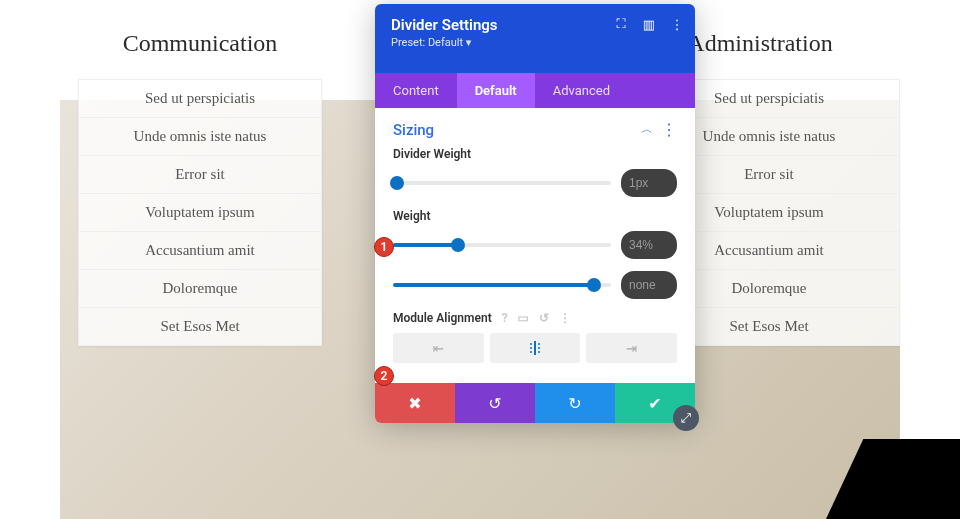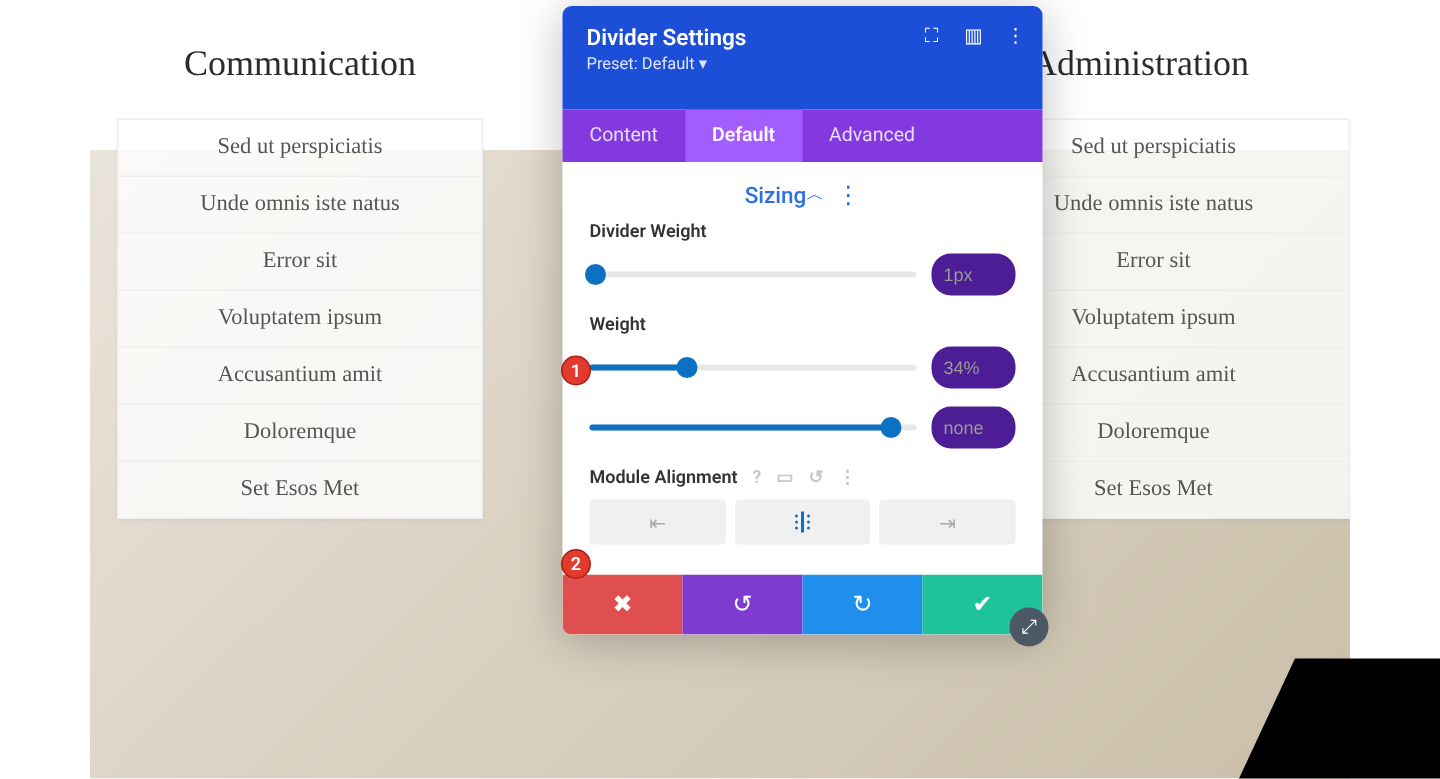--- a/index.html
+++ b/index.html
@@ -91,42 +91,42 @@
     color:#e8dcff;
     cursor:pointer;
     text-align:right;
   }
   .tab.active { background:#a35cff; color:#fff; font-weight:600; }
 
   .section {
     padding: 12px 18px 8px;
   }
   .sec-head {
-    display:flex; justify-content:center; align-items:center;
+    display:flex; justify-content:space-between; align-items:center;
     margin-bottom:6px;
   }
   .sec-title { color:#2f6fe0; font-size:15px; font-weight:500; }
   .sec-ctrl { display:flex; gap:8px; align-items:center; color:#2f6fe0; cursor:pointer; }
 
   .field { margin: 8px 0 12px; }
   .flabel { font-size:12px; font-weight:600; color:#333; margin-bottom:8px; display:flex; align-items:center; gap:10px;}
   .flabel .mini { color:#c8c8c8; font-size:12px; cursor:pointer; }
   .row { display:flex; align-items:center; gap:10px; }
   .slider {
     flex:1; height:4px; background:#e8e8e8; border-radius:3px; position:relative; cursor:pointer;
   }
   .slider .fill { position:absolute; left:0; top:0; bottom:0; background:#0c71c3; border-radius:3px; }
   .slider .knob {
     position:absolute; top:50%; width:14px; height:14px;
     border-radius:50%; background:#0c71c3;
     transform:translate(-50%,-50%);
   }
   .valbox {
     width:56px; height:28px;
-    background:#4c1d95; border:none;
+    background:#404040; border:none;
     font-size:12px; color:#999; text-align:left;
     padding:0 8px; border-radius:13px;
   }
   .seg {
     display:flex; gap:6px;
   }
   .seg button {
     flex:1; height:30px;
     background:#f0f0f0; border:none; border-radius:3px;
     display:flex; align-items:center; justify-content:center;

